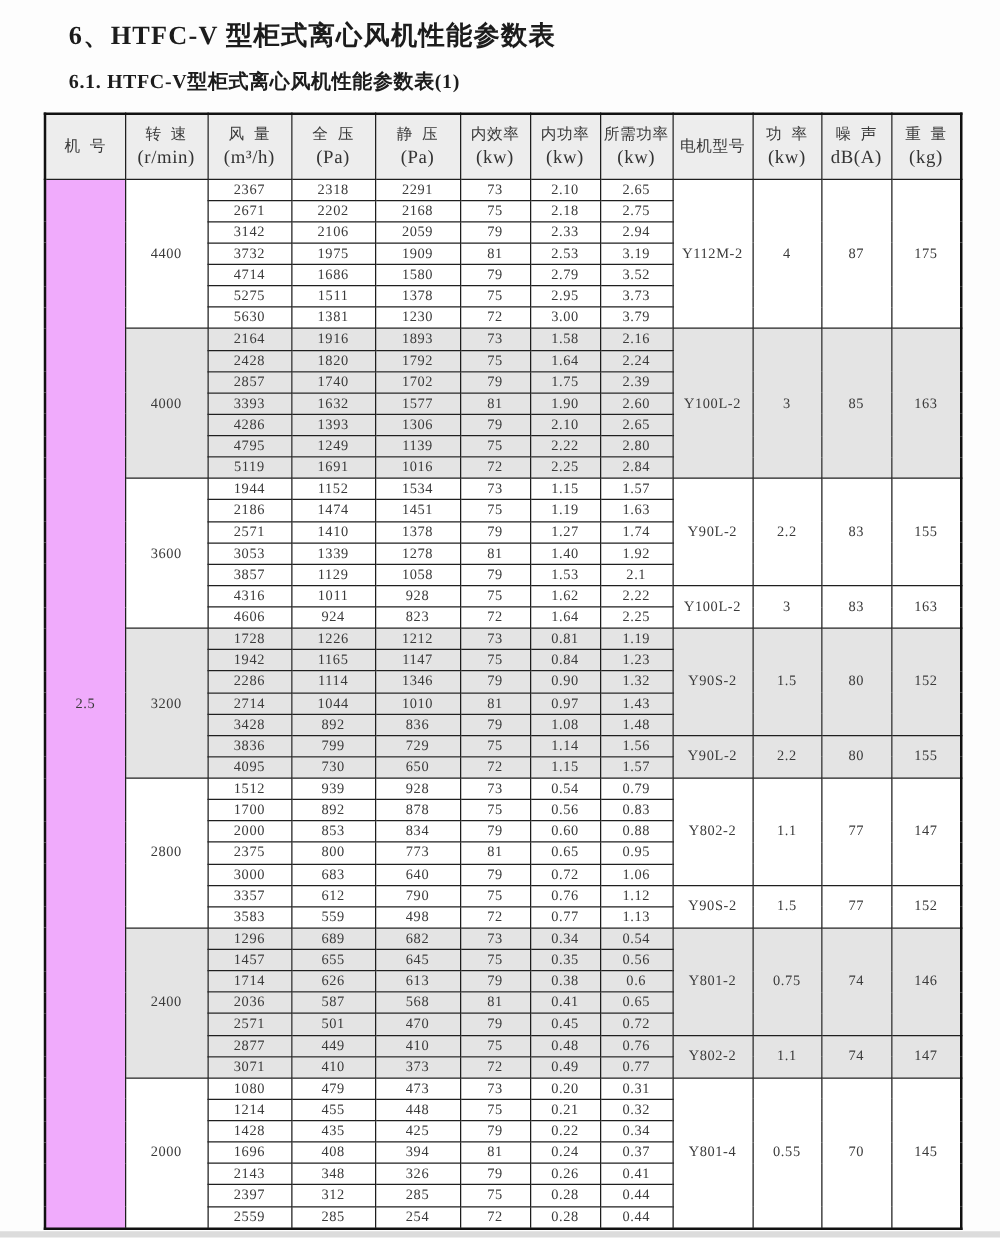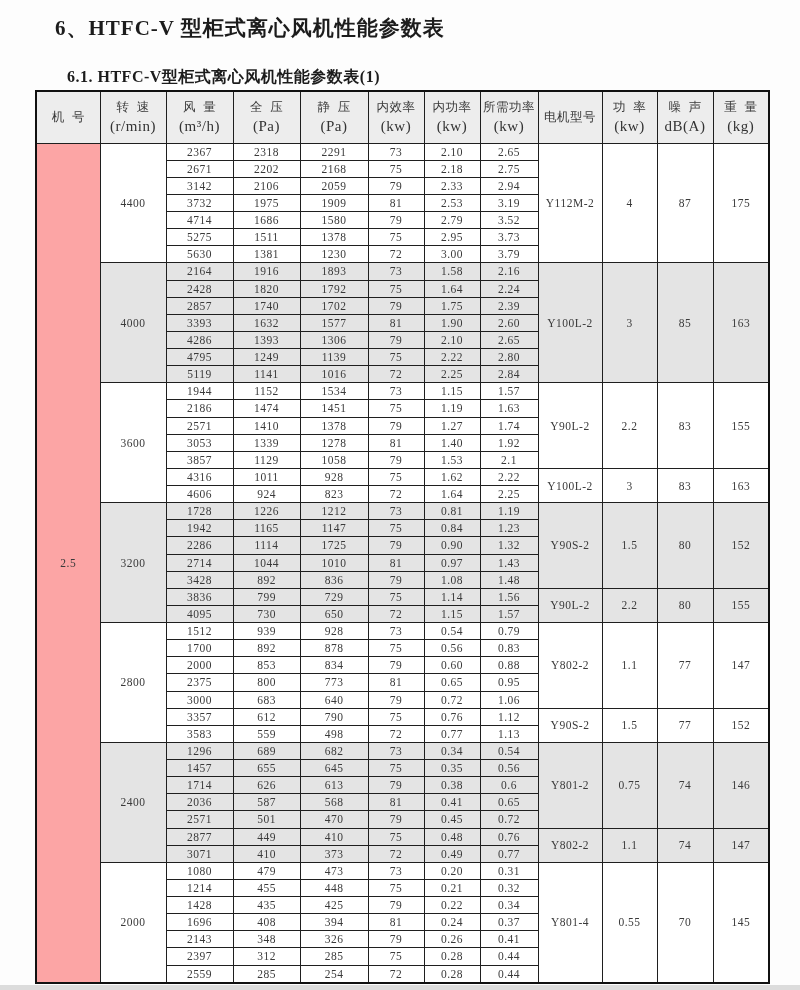--- a/index.html
+++ b/index.html
@@ -9,21 +9,21 @@
     font-family:"Liberation Serif","DejaVu Serif",serif;
     color:#2e2e2e;
     overflow:hidden;
   }
   .page{position:absolute;inset:0;padding-left:24px;}
   h1.doc-title{
     margin:0;position:absolute;left:55px;top:14px;
     font-size:21px;font-weight:bold;letter-spacing:1px;color:#1c1c1c;
   }
   h2.doc-subtitle{
-    margin:12px;position:absolute;left:55px;top:55px;
+    margin:0;position:absolute;left:55px;top:55px;
     font-size:16px;font-weight:bold;letter-spacing:0.5px;color:#1c1c1c;
   }
   table.perf{
     position:absolute;left:35px;top:90px;
     width:733px;height:894px;
     border-collapse:collapse;table-layout:fixed;
     background:#ffffff;
   }
   table.perf th, table.perf td{
     border:1px solid #1f1f1f;
@@ -36,21 +36,21 @@
   table.perf{border:2px solid #111;}
   thead tr{height:52px;}
   thead th{
     background:var(--header-bg,#ededed);
     font-weight:normal;color:#2b2b2b;
     font-size:12px;line-height:1.35;
   }
   thead th .hl{display:block;font-size:12.5px;white-space:pre;}
   thead th .hs{display:block;font-size:15px;color:#333;}
   td.shaded{background:var(--shade,#e4e4e4);}
-  td.machine-cell{background:#fca5a5;font-size:12px;}
+  td.machine-cell{background:#f0abfc;font-size:12px;}
   td.speed-cell{font-size:12px;}
   td.motor-model{font-size:11.5px;letter-spacing:1px;}
   .bottom-strip{
     position:absolute;left:0;right:0;bottom:0;height:5px;
     background:#dcdcdc;
   }
 </style>
 </head>
 <body>
 
@@ -234,21 +234,21 @@
         <tr>
           <td class="shaded">4795</td>
           <td class="shaded">1249</td>
           <td class="shaded">1139</td>
           <td class="shaded">75</td>
           <td class="shaded">2.22</td>
           <td class="shaded">2.80</td>
         </tr>
         <tr>
           <td class="shaded">5119</td>
-          <td class="shaded">1141</td>
+          <td class="shaded">1691</td>
           <td class="shaded">1016</td>
           <td class="shaded">72</td>
           <td class="shaded">2.25</td>
           <td class="shaded">2.84</td>
         </tr>
         <tr>
           <td rowspan="7" class="speed-cell">3600</td>
           <td class="">1944</td>
           <td class="">1152</td>
           <td class="">1534</td>
@@ -329,21 +329,21 @@
           <td class="shaded">1942</td>
           <td class="shaded">1165</td>
           <td class="shaded">1147</td>
           <td class="shaded">75</td>
           <td class="shaded">0.84</td>
           <td class="shaded">1.23</td>
         </tr>
         <tr>
           <td class="shaded">2286</td>
           <td class="shaded">1114</td>
-          <td class="shaded">1725</td>
+          <td class="shaded">1346</td>
           <td class="shaded">79</td>
           <td class="shaded">0.90</td>
           <td class="shaded">1.32</td>
         </tr>
         <tr>
           <td class="shaded">2714</td>
           <td class="shaded">1044</td>
           <td class="shaded">1010</td>
           <td class="shaded">81</td>
           <td class="shaded">0.97</td>

